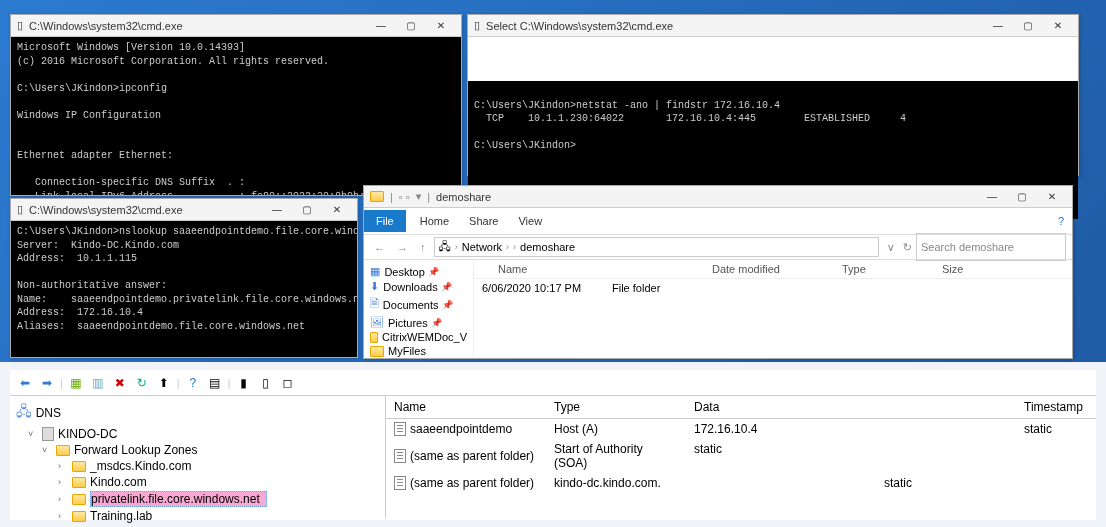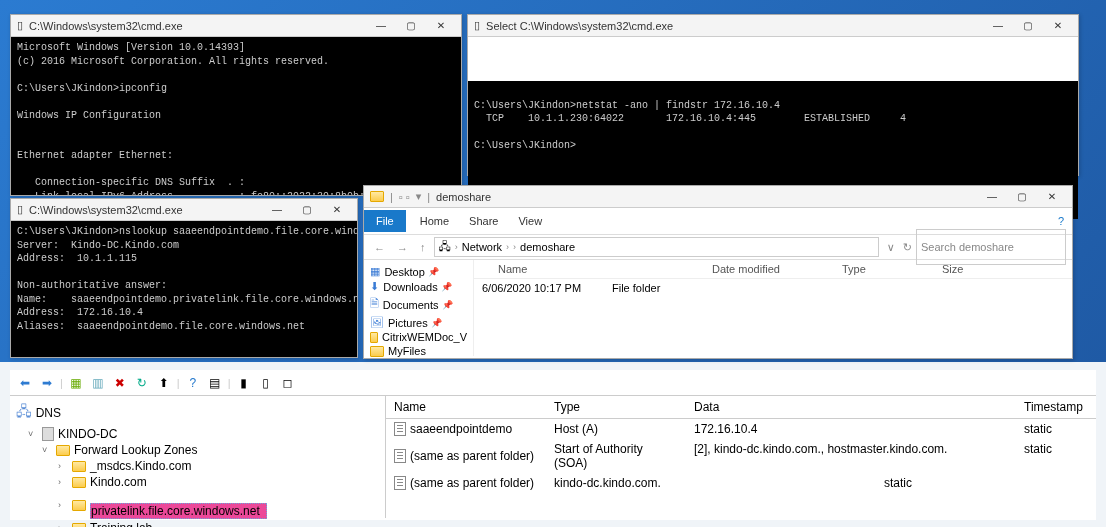--- a/index.html
+++ b/index.html
@@ -30,21 +30,21 @@
   
   
   #explorer { left: 363px; top: 185px; width: 710px; height: 174px; }
   #explorer .ribbon { height: 26px; display: flex; align-items: center; font-size: 11px; }
   #explorer .ribbon .filetab { background: #1979ca; color: #fff; padding: 5px 12px; margin-right: 4px; }
   #explorer .ribbon .rtab { padding: 5px 10px; color: #333; }
   #explorer .addrbar { height: 26px; display: flex; align-items: center; border-top: 1px solid #ddd; border-bottom: 1px solid #ddd; padding: 0 6px; gap: 4px; font-size: 11px; }
   #explorer .navarrow { color: #888; padding: 0 4px; }
   #explorer .breadcrumb { flex: 1; display: flex; align-items: center; gap: 4px; padding: 1px 4px; border: 1px solid #ccc; background: #fff; height: 20px; }
   #explorer .bc-sep { color: #888; font-size: 9px; }
-  #explorer .searchbox { width: 150px; height: 36px; border: 1px solid #ccc; padding: 0 4px; display: flex; align-items: center; color: #888; gap: 4px; }
+  #explorer .searchbox { width: 150px; height: 28px; border: 1px solid #ccc; padding: 0 4px; display: flex; align-items: center; color: #888; gap: 4px; }
   #explorer .body { display: flex; height: 96px; }
   #explorer .qa { width: 110px; border-right: 1px solid #eee; padding: 4px 0; font-size: 11px; }
   #explorer .qa-item { display: flex; align-items: center; gap: 4px; padding: 1px 6px; }
   #explorer .filelist { flex: 1; }
   #explorer .cols { display: flex; border-bottom: 1px solid #eee; color: #555; font-size: 11px; }
   #explorer .cols div { padding: 3px 8px; }
   #explorer .row { display: flex; align-items: center; font-size: 11px; }
   #explorer .row div { padding: 3px 8px; }
   #explorer .c-name { width: 230px; display: flex; align-items: center; gap: 6px; }
   #explorer .c-date { width: 130px; }
@@ -57,21 +57,21 @@
   #dns { position: absolute; left: 10px; top: 370px; width: 1086px; height: 150px; background: #fff; }
   #dns .toolbar { height: 26px; border-bottom: 1px solid #ccc; display: flex; align-items: center; padding: 0 6px; gap: 4px; }
   #dns .tbtn { width: 18px; height: 18px; display: flex; align-items: center; justify-content: center; font-size: 12px; }
   #dns .body { display: flex; height: 122px; }
   #dns .tree { width: 408px; border-right: 1px solid #ccc; padding: 4px 6px; font-size: 12px; }
   #dns .tree-row { display: flex; align-items: center; gap: 4px; padding: 1px 0; }
   #dns .indent1 { padding-left: 12px; }
   #dns .indent2 { padding-left: 26px; }
   #dns .indent3 { padding-left: 42px; }
   #dns .expander { width: 10px; color: #666; font-size: 9px; }
-  #dns .selected { background: #ec4899; border: 1px dotted #6aa7e0; padding-right: 6px; margin-top: 12px; }
+  #dns .selected { background: #f9a8d4; border: 1px dotted #6aa7e0; padding-right: 6px; }
   #dns .zone-icon { width: 14px; height: 11px; background: linear-gradient(#ffe9a2,#fccc4d); border: 1px solid #e5a800; border-radius: 1px; }
   #dns .server-icon { width: 12px; height: 14px; background: #ddd; border: 1px solid #999; }
   #dns .dns-icon { color: #5a8dd6; font-size: 14px; }
   #dns .records { flex: 1; }
   #dns .rhdr { display: flex; border-bottom: 1px solid #ccc; font-size: 12px; }
   #dns .rhdr div { padding: 4px 8px; }
   #dns .rrow { display: flex; font-size: 12px; }
   #dns .rrow div { padding: 3px 8px; }
   #dns .r-name { width: 160px; display: flex; align-items: center; gap: 4px; }
   #dns .r-type { width: 140px; }
@@ -308,21 +308,20 @@
         <div class="r-type">Host (A)</div>
         <div class="r-data">172.16.10.4</div>
         <div class="r-ts">static</div>
       </div>
       <div class="rrow">
         <div class="r-name">
             <span class="rec-icon"></span>
             <span>(same as parent folder)</span>
           </div>
         <div class="r-type">Start of Authority (SOA)</div>
-        <div class="r-data">[2], kindo-dc.kindo.com., hostmaster.kindo.com.</div>
         <div class="r-ts">static</div>
       </div>
       <div class="rrow">
         <div class="r-name">
             <span class="rec-icon"></span>
             <span>(same as parent folder)</span>
           </div>
         <div class="r-data">kindo-dc.kindo.com.</div>
         <div class="r-ts">static</div>
       </div>

